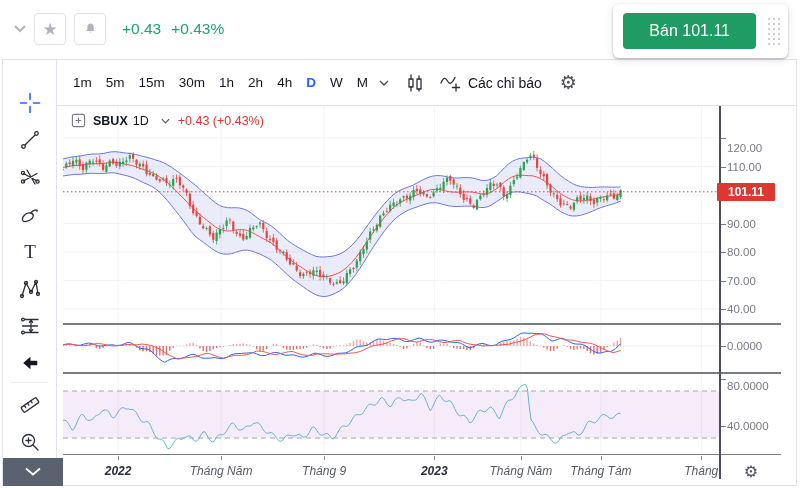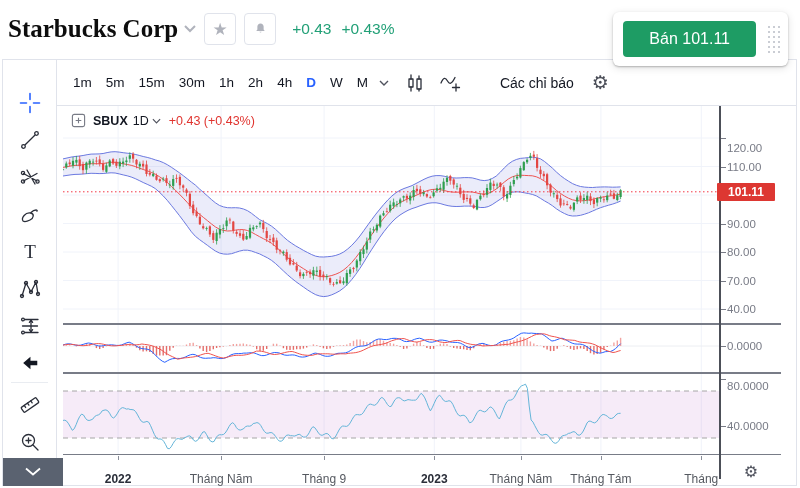--- a/index.html
+++ b/index.html
@@ -7,65 +7,64 @@
        font-family:"Liberation Sans",sans-serif;color:#131722;}
   
   .header{position:absolute;left:0;top:0;width:100%;height:58px;display:flex;align-items:center;padding-left:8px;box-sizing:border-box;}
   .title{font-family:"Liberation Serif",serif;font-weight:700;font-size:25px;color:#0d0d0d;}
   .hdr-caret{margin-left:6px;display:flex;align-items:center;}
   .icon-box{width:30px;height:30px;border:1px solid #e0e3eb;border-radius:4px;background:#fff;display:flex;align-items:center;justify-content:center;margin-left:8px;cursor:pointer;}
   .star-glyph{font-family:"DejaVu Sans",sans-serif;font-size:17px;color:#b0b3bc;line-height:1;}
   .chg{font-size:15.5px;margin-left:16px;}
   .chg+.chg{margin-left:10px;}
   
-  .trade-card{position:absolute;top:12px;right:12px;height:54px;background:#fff;border-radius:6px;box-shadow:0 1px 2px rgba(0,0,0,.25),0 2px 8px rgba(0,0,0,.12);display:flex;align-items:center;gap:12px;padding:0 8px 0 10px;z-index:30;}
+  .trade-card{position:absolute;top:4px;right:12px;height:54px;background:#fff;border-radius:6px;box-shadow:0 1px 2px rgba(0,0,0,.25),0 2px 8px rgba(0,0,0,.12);display:flex;align-items:center;gap:12px;padding:0 8px 0 10px;z-index:30;}
   .trade-btn{border:none;border-radius:4px;color:#fff;font-size:16px;padding:9px 26px;cursor:pointer;font-family:"Liberation Sans",sans-serif;}
   .dots{display:grid;grid-template-columns:repeat(3,2px);grid-auto-rows:2px;gap:3px;cursor:grab;}
   .dots span{width:2px;height:2px;border-radius:50%;background:#b9bdc6;}
   
   .widget{position:absolute;left:2px;top:59px;width:795px;height:427px;border:1px solid #e0e3eb;background:#fff;box-sizing:border-box;}
   .toolbar{position:absolute;left:53px;top:0;right:0;height:45px;border-bottom:1px solid #e0e3eb;display:flex;align-items:center;padding-left:12px;}
   .itv{padding:3px 5px;margin-right:4px;font-size:13.5px;cursor:pointer;}
   .itv.sel{color:#2962ff;font-weight:700;}
   .tb-caret{margin:0 2px;display:flex;align-items:center;cursor:pointer;}
-  .tb-ic{margin-left:14px;display:flex;align-items:center;cursor:pointer;gap:32px;}
+  .tb-ic{margin-left:14px;display:flex;align-items:center;cursor:pointer;}
   .ind-label{font-size:14px;margin-left:7px;cursor:pointer;}
   .gear{font-family:"DejaVu Sans",sans-serif;font-size:19px;color:#4a4d57;line-height:1;cursor:pointer;}
   
   .sidebar{position:absolute;left:0;top:0;bottom:0;width:53px;border-right:1px solid #e0e3eb;}
   .tool{position:absolute;left:13px;width:28px;height:28px;display:flex;align-items:center;justify-content:center;cursor:pointer;}
   .tool-sep{position:absolute;left:8px;width:37px;height:1px;background:#e9ecf1;}
   .collapse-btn{position:absolute;left:0;top:398px;width:60px;height:28px;background:#5a6270;display:flex;align-items:center;justify-content:center;cursor:pointer;z-index:5;}
   
   .chart-svg{position:absolute;left:60px;top:46px;}
   .legend{position:absolute;left:68px;top:53px;display:flex;align-items:center;font-size:12.5px;z-index:6;}
   .legend .sym{font-weight:700;margin:0 5px 0 7px;}
-  .legend .itvl{margin-right:3px;}
+  .legend .itvl{margin-right:12px;}
   .lp{margin-left:8px;}
   .lp b{font-weight:400;color:#42464e;}
   .lp i{font-style:normal;color:#e0342f;}
   .lchg{margin-left:8px;color:#e0342f;}
   .pane-sep{position:absolute;left:60px;width:718px;height:2px;background:#787c87;z-index:4;}
   .vaxis{position:absolute;left:716px;top:46px;width:2px;height:373px;background:#4c4f58;z-index:4;}
   .ptick{position:absolute;left:724px;font-size:11.5px;color:#787b86;transform:translateY(-50%);white-space:nowrap;}
   .pdash{position:absolute;left:717px;width:6px;height:1px;background:#787b86;}
   .price-tag{position:absolute;left:714px;top:123px;width:58px;height:18px;background:#dd3732;color:#fff;font-size:12px;font-weight:700;display:flex;align-items:center;justify-content:center;z-index:6;border-radius:1px;}
   .taxis{position:absolute;left:60px;top:396px;width:656px;height:30px;overflow:hidden;cursor:ew-resize;}
-  .tlabel{position:absolute;top:16px;font-size:12px;color:#555960;transform:translateX(-50%);white-space:nowrap;}
+  .tlabel{position:absolute;top:8px;font-size:12px;color:#555960;transform:translateX(-50%);white-space:nowrap;font-style:italic;}
   .tlabel.bold{font-weight:700;color:#2a2e39;}
   .tdash{position:absolute;top:0;width:1px;height:4px;background:#8a8e99;}
   .corner-gear{position:absolute;left:736px;top:400px;width:24px;height:24px;display:flex;align-items:center;justify-content:center;cursor:pointer;}
   .corner-gear span{font-family:"DejaVu Sans",sans-serif;font-size:16px;color:#50535e;line-height:1;}
   svg.ticon{stroke:#2a2e39;fill:none;stroke-width:1.3;stroke-linecap:round;stroke-linejoin:round;}
 </style>
 </head>
 <body>
 
 <div class="header">
-  <span class="title">Starbucks Corp</span>
   <span class="hdr-caret">
     <svg width="12" height="8" viewBox="0 0 12 8">
         <path d="M1 1l5 5 5-5" stroke="#b0b3bc" stroke-width="2" fill="none"></path>
       </svg>
   </span>
   <span class="icon-box">
     <span class="star-glyph">★</span>
   </span>
   <span class="icon-box">
     <svg width="15" height="16" viewBox="0 0 24 24">

